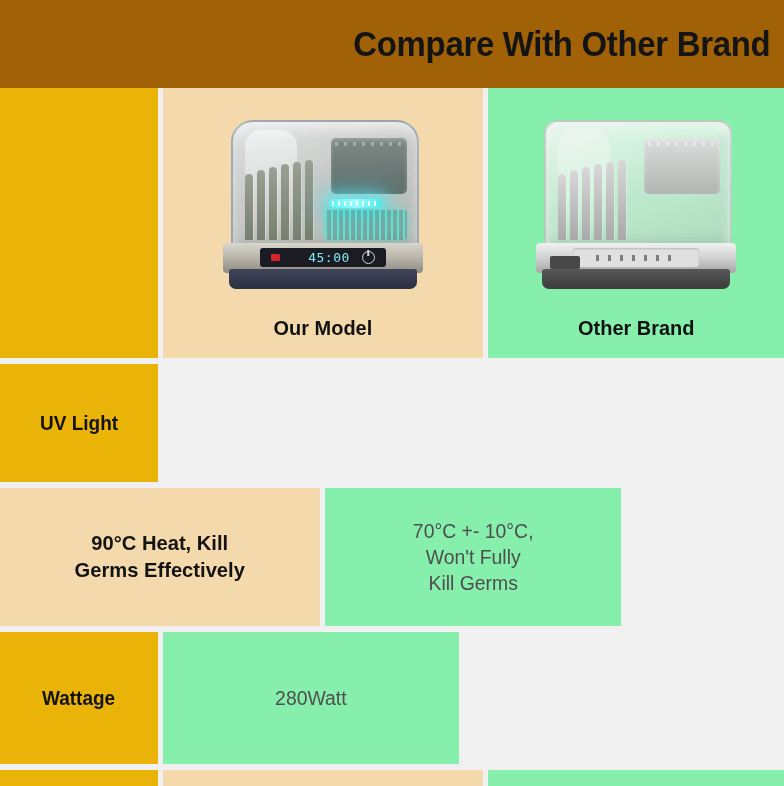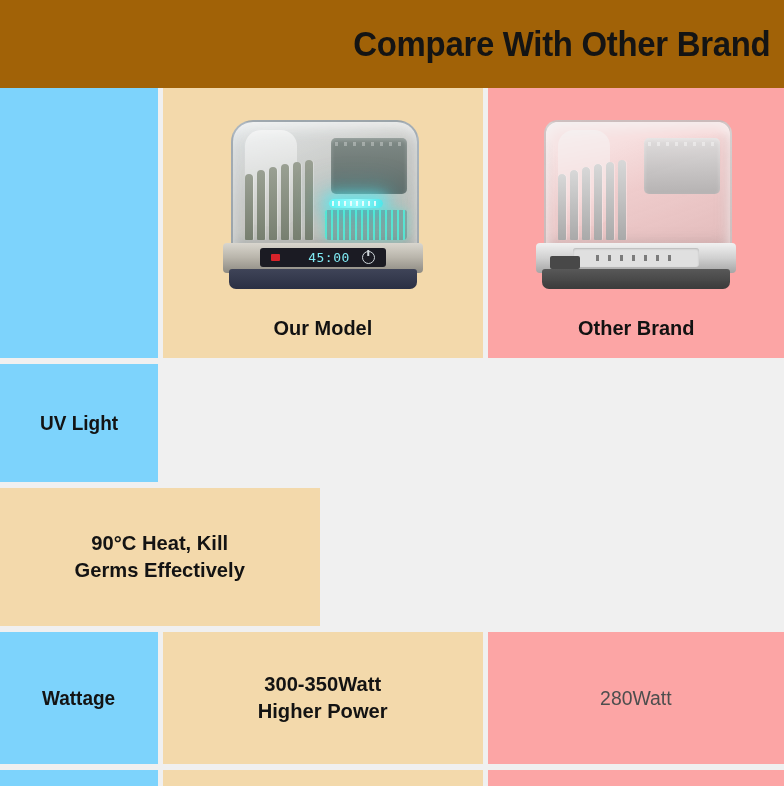--- a/index.html
+++ b/index.html
@@ -57,31 +57,31 @@
     display: flex;
     flex-direction: column;
     align-items: center;
     justify-content: center;
     text-align: center;
     padding: 6px 10px;
   }
   .col-feature {
     width: 158px;
     flex: 0 0 158px;
-    background: #7dd3fc;
+    background: #eab308;
   }
   .col-ours {
     width: 320px;
     flex: 0 0 320px;
     background: #f3d9ab;
   }
   .col-other {
     width: 296px;
     flex: 0 0 296px;
-    background: #fca5a5;
+    background: #86efac;
   }
 
   
   .row-header .cell { padding: 0; }
   .row-header .col-feature { height: 270px; }
   .row-header .col-ours,
   .row-header .col-other {
     height: 270px;
     justify-content: flex-start;
   }
@@ -402,31 +402,32 @@
       </div>
     </div>
 
     <div class="row row-heat">
       <div class="cell col-ours">
         <div class="ours-text">
           <span class="line">90°C Heat, Kill</span>
           <span class="line">Germs Effectively</span>
         </div>
       </div>
+      <div class="cell col-other">
+        <div class="other-text">
+          <span class="line">70°C +- 10°C,</span>
+          <span class="line">Won't Fully</span>
+          <span class="line">Kill Germs</span>
+        </div>
+      </div>
     </div>
 
     <div class="row row-watt">
       <div class="cell col-feature">
         <span class="feature-label">Wattage</span>
-      </div>
-      <div class="cell col-ours">
-        <div class="ours-text">
-          <span class="line">300-350Watt</span>
-          <span class="line">Higher Power</span>
-        </div>
       </div>
       <div class="cell col-other">
         <div class="other-text">
           <span class="line">280Watt</span>
         </div>
       </div>
     </div>
 
     <div class="row row-extra">
       <div class="cell col-feature"></div>

